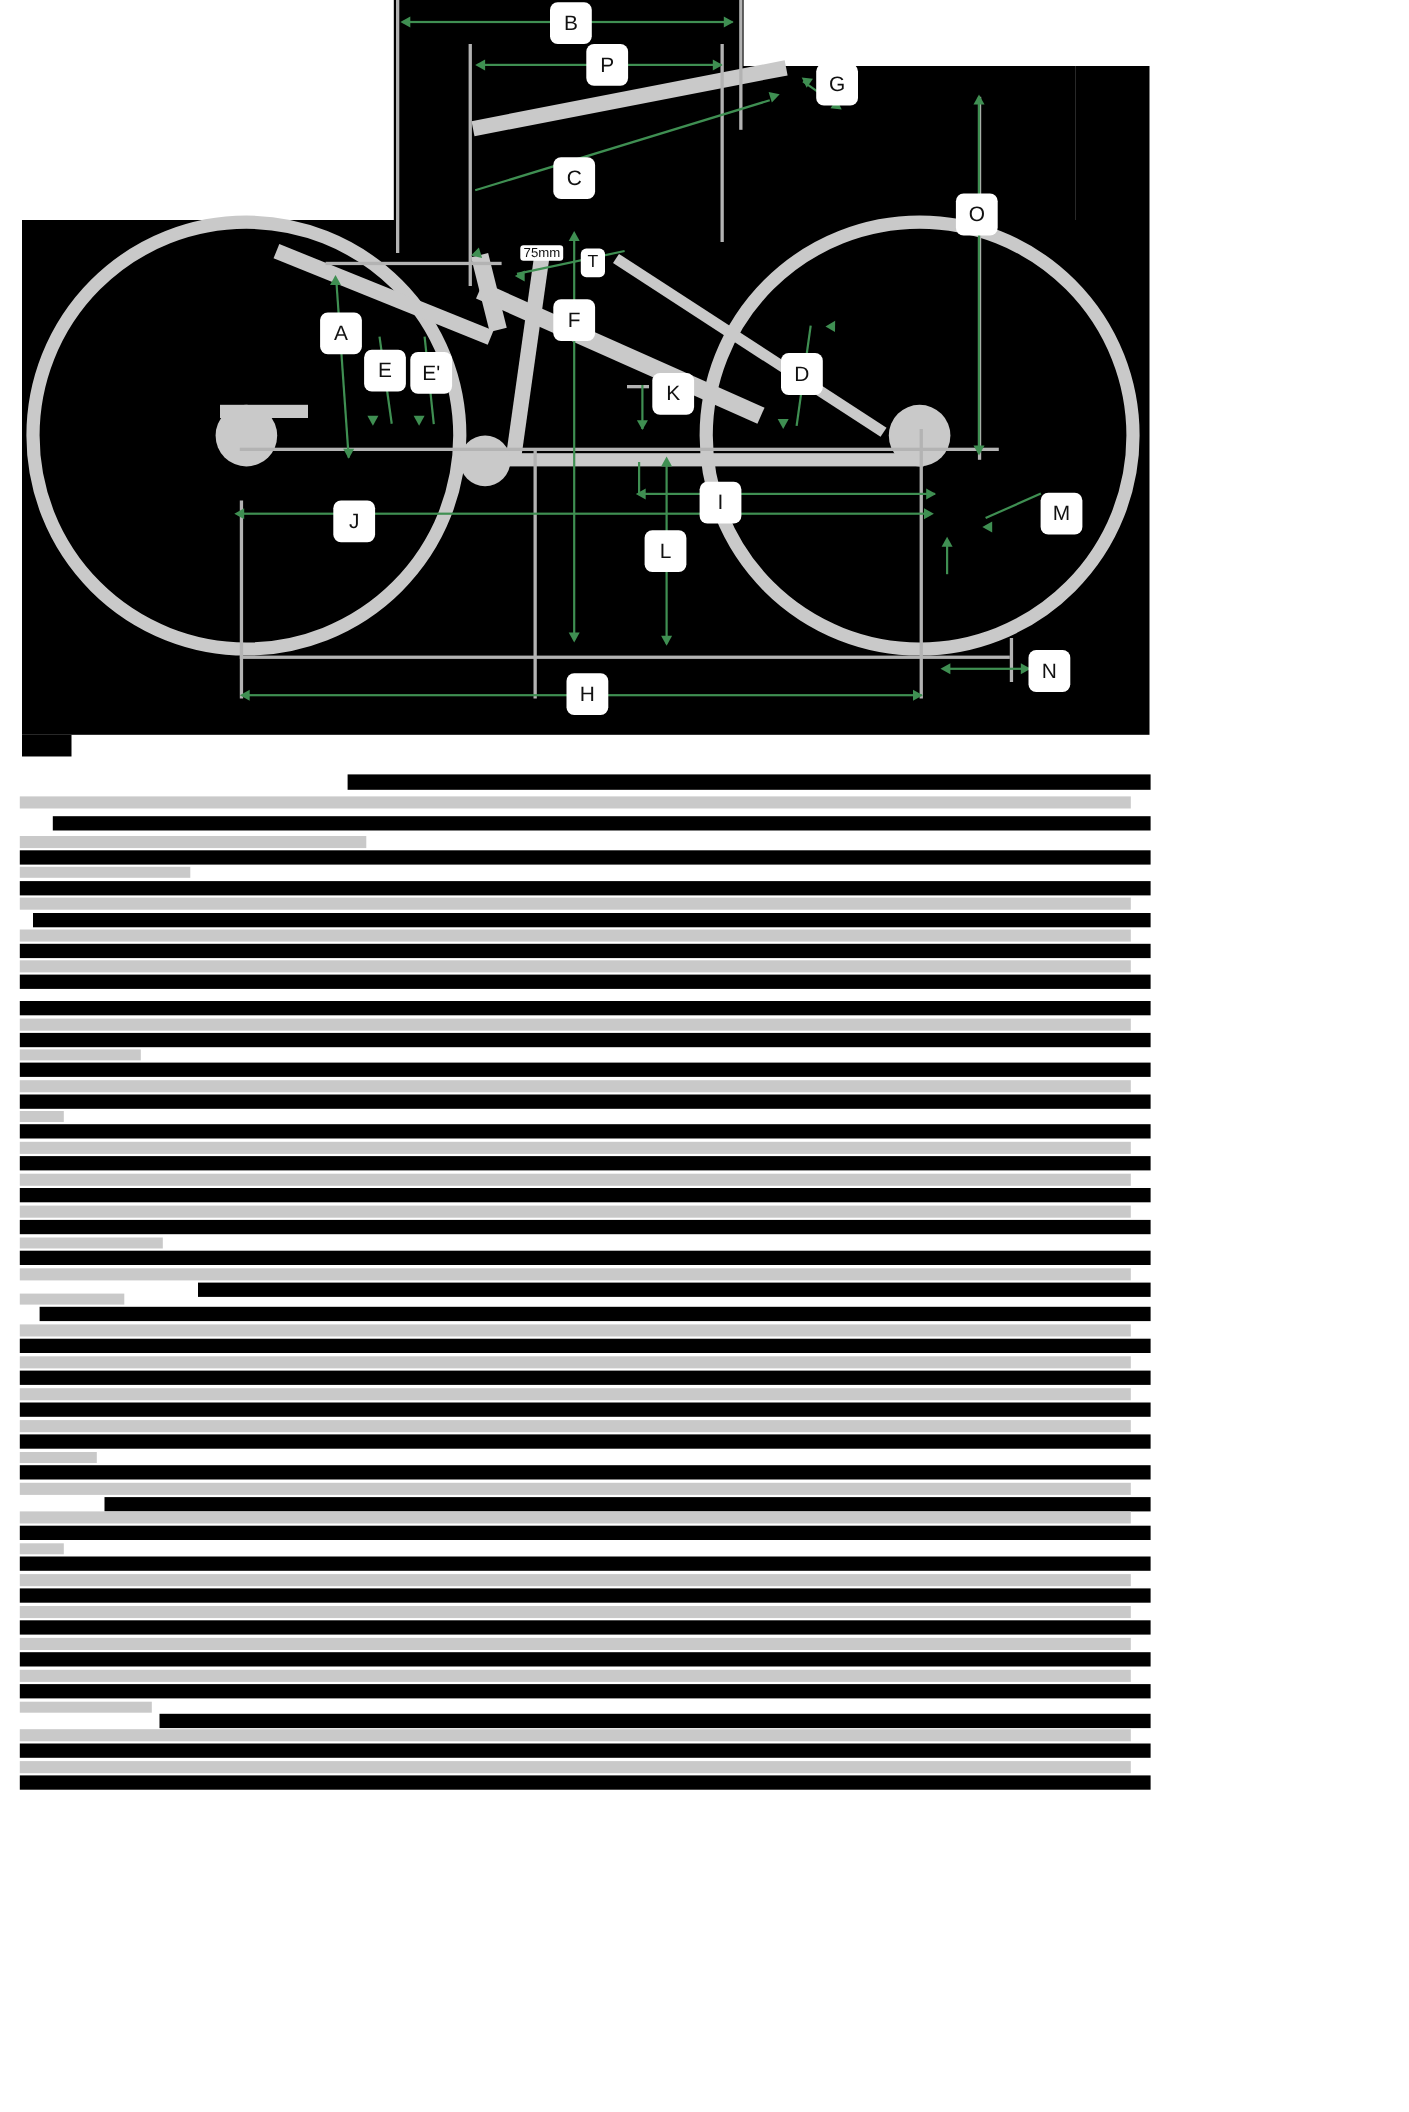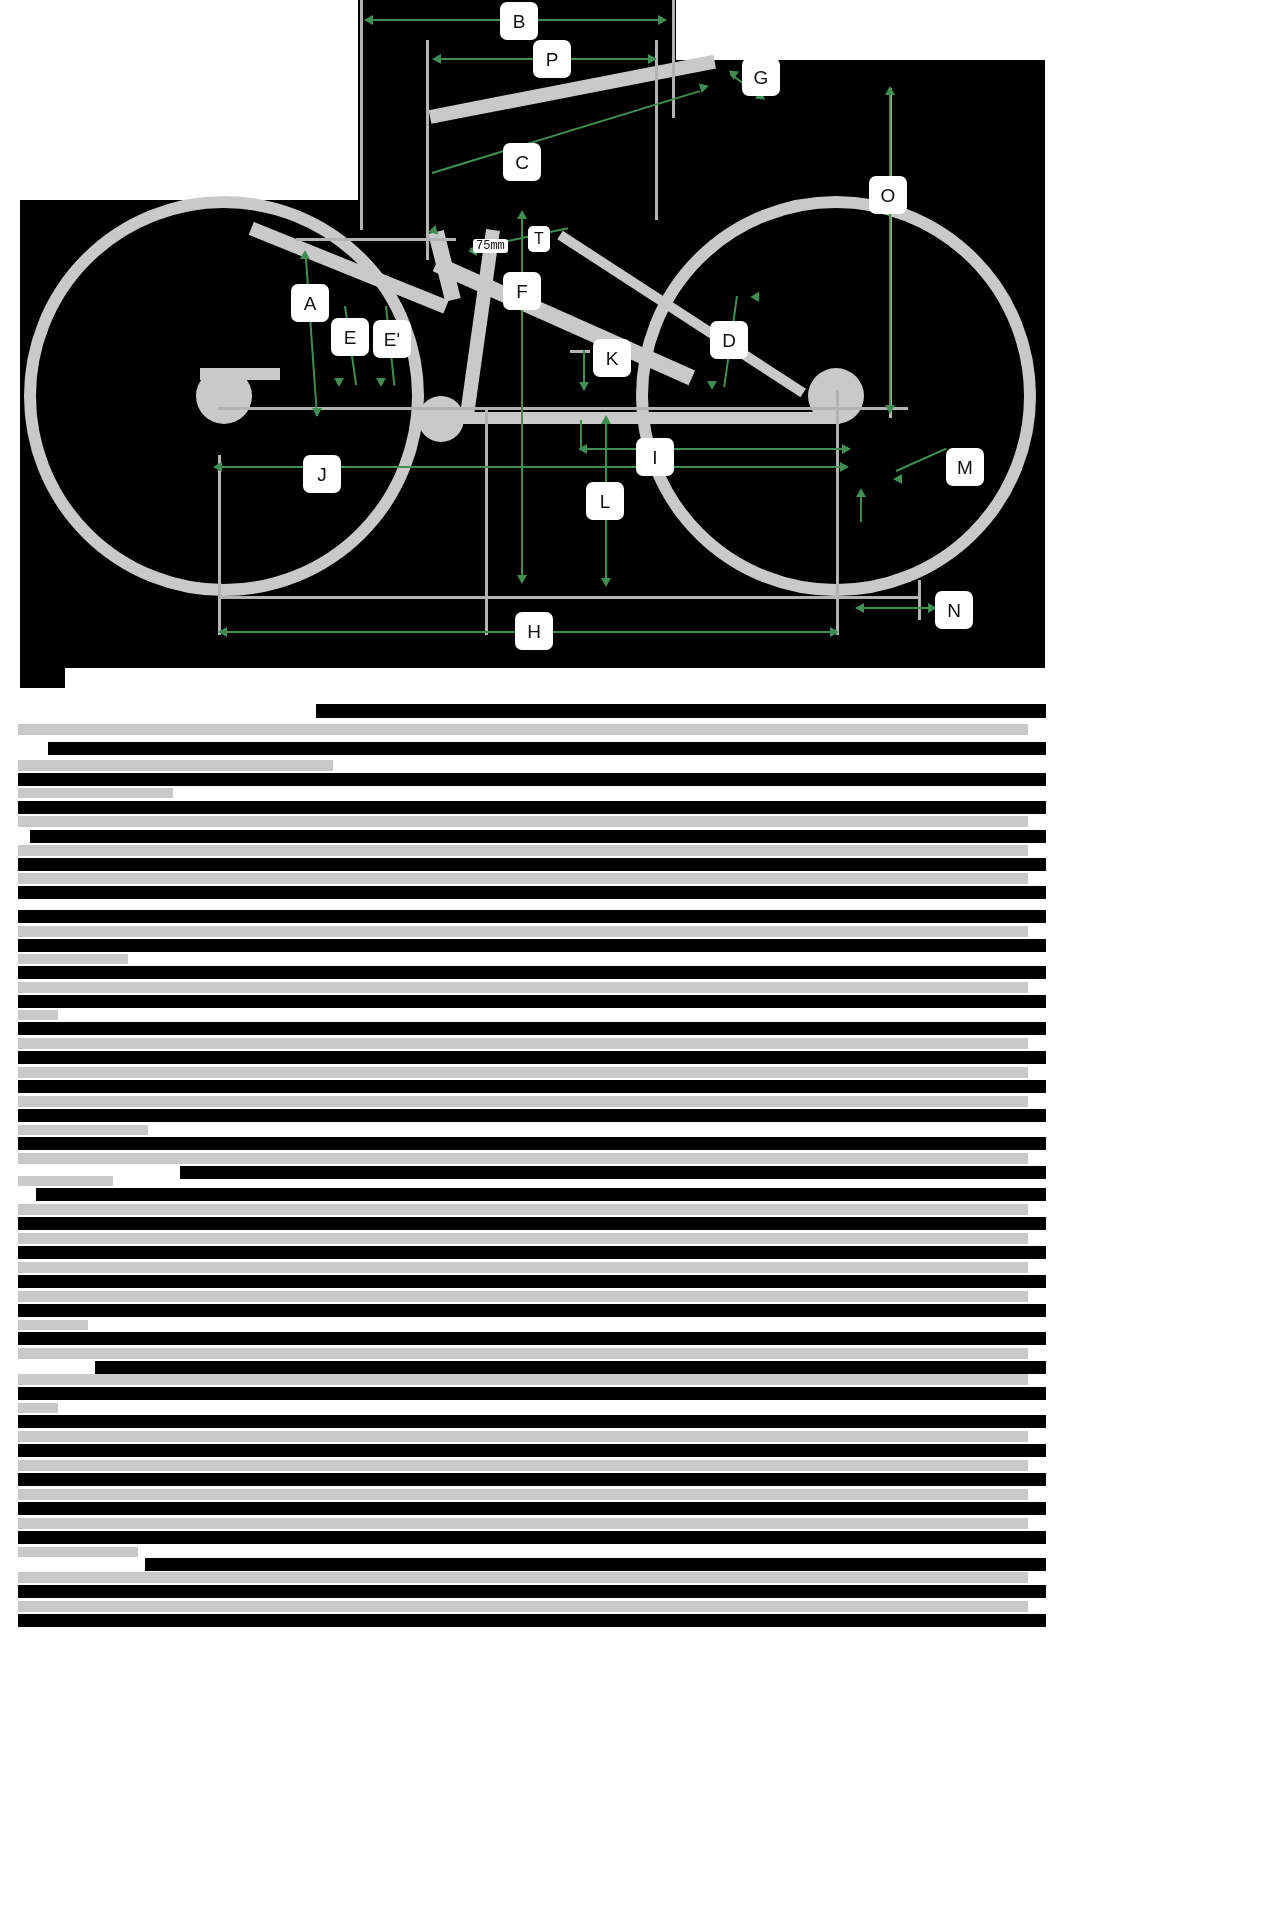--- a/index.html
+++ b/index.html
@@ -185,21 +185,21 @@
 
     <div class="gline v" style="left:385px; top:306px; height:80px; transform-origin:top center; transform:rotate(-6deg);"></div>
     <div class="ar down" style="left:376px; top:378px;"></div>
 
     <div class="gline v" style="left:521px; top:216px; height:366px;"></div>
     <div class="ar up" style="left:517px; top:210px;"></div>
     <div class="ar down" style="left:517px; top:575px;"></div>
 
     <div class="gline h" style="left:470px; top:248px; width:100px; transform-origin:left center; transform:rotate(-12deg);"></div>
     <div class="ar left" style="left:468px; top:246px;"></div>
-    <div class="lbl small" style="left:473px; top:239px;font-family:Liberation Mono, monospace;">75mm</div>
+    <div class="lbl small" style="left:473px; top:223px;">75mm</div>
 
     <div class="gline v" style="left:736px; top:296px; height:92px; transform-origin:top center; transform:rotate(8deg);"></div>
     <div class="ar up" style="left:752px; top:291px; transform:rotate(30deg);"></div>
     <div class="ar down" style="left:707px; top:381px;"></div>
 
     <div class="gline v" style="left:583px; top:350px; height:40px;"></div>
     <div class="ar down" style="left:579px; top:382px;"></div>
 
     <div class="gline h" style="left:580px; top:448px; width:270px;"></div>
     <div class="ar left" style="left:578px; top:444px;"></div>

